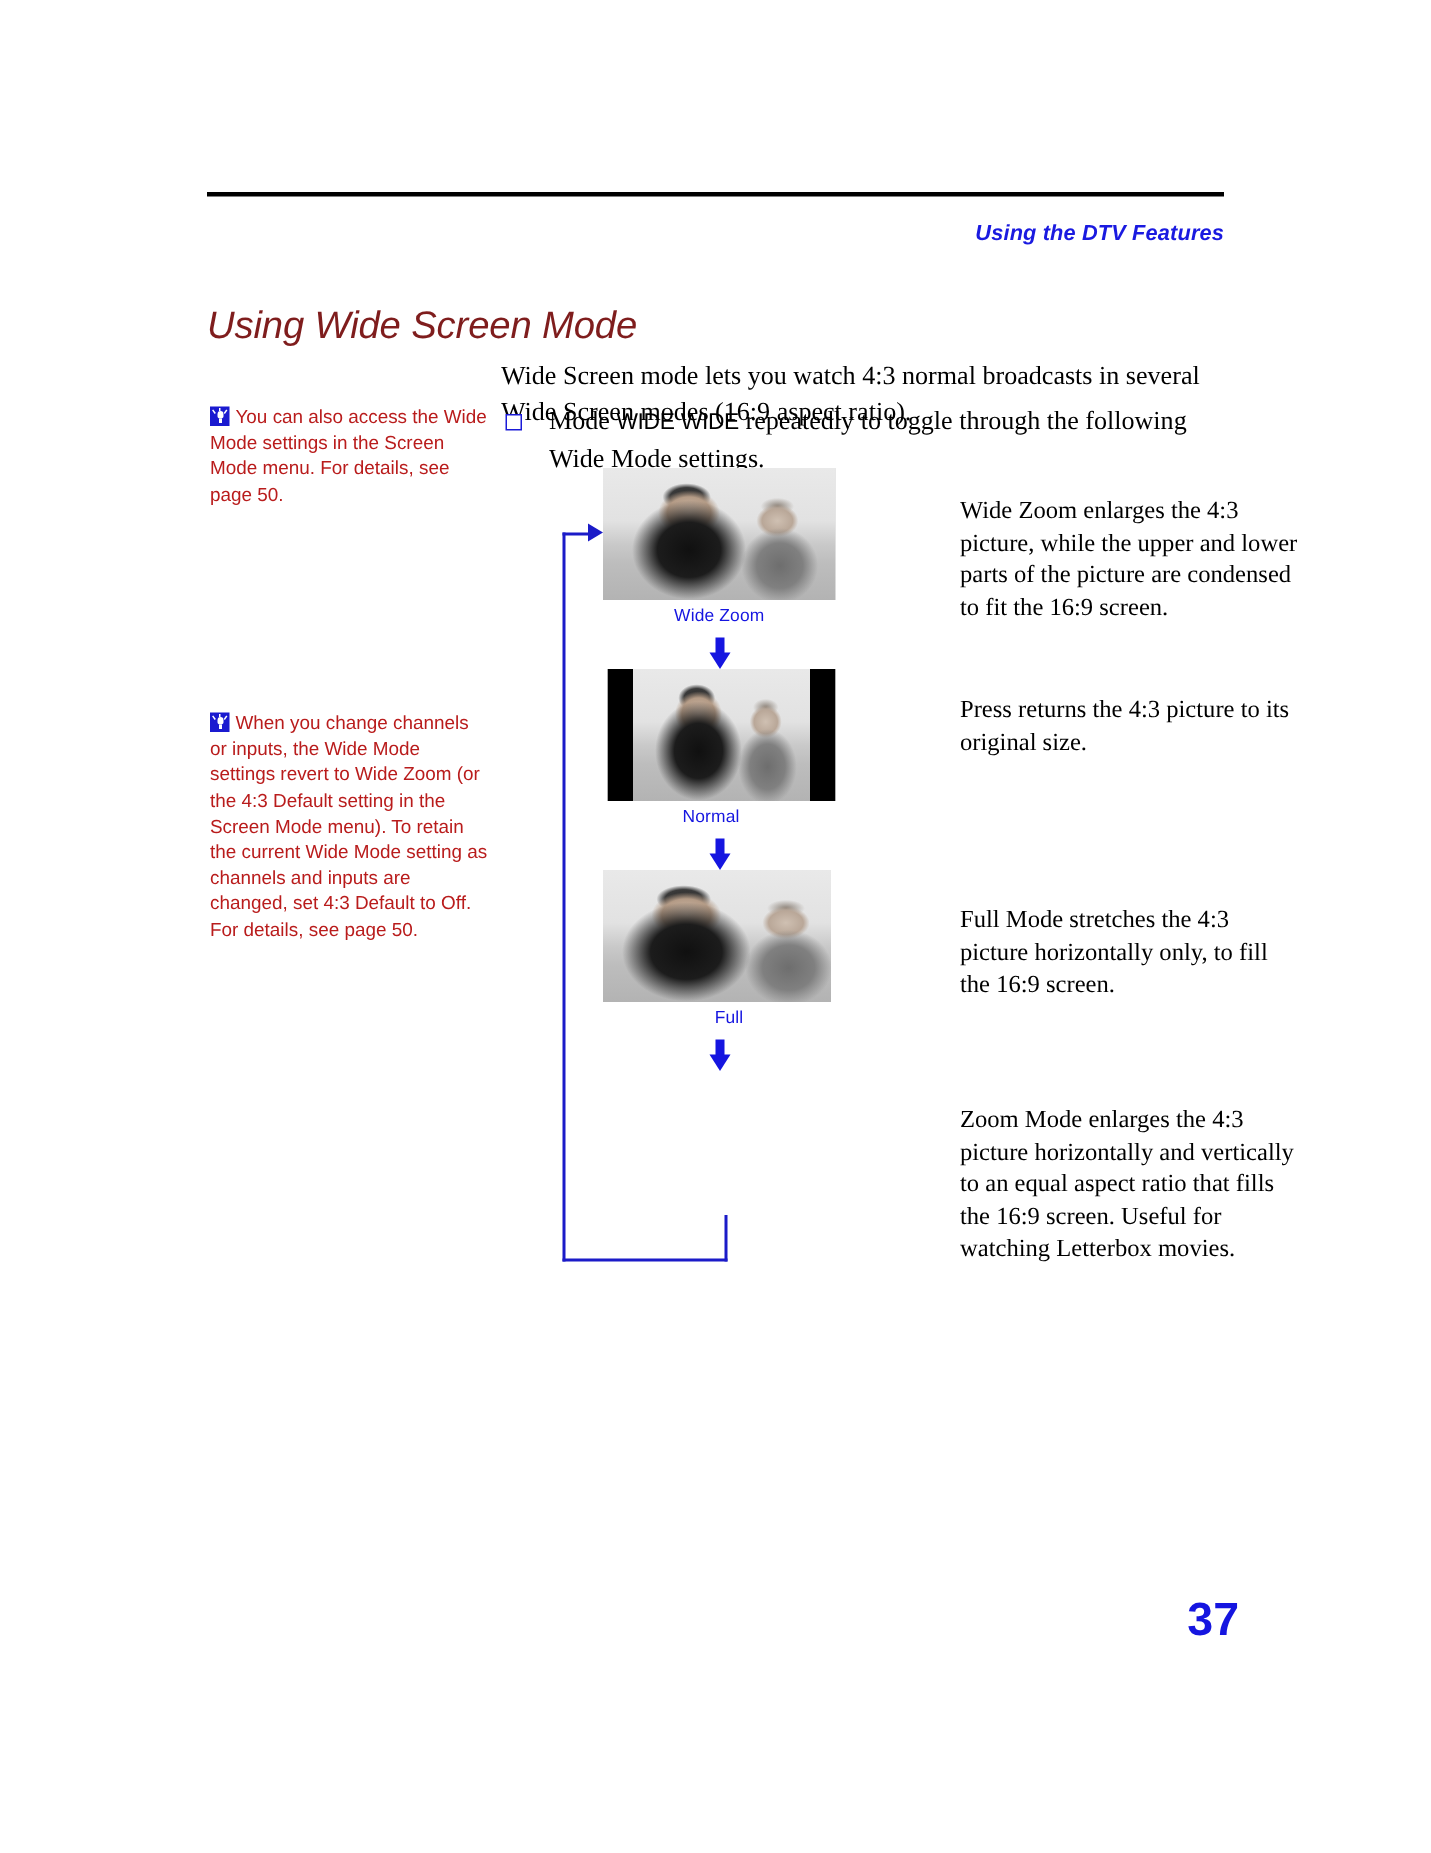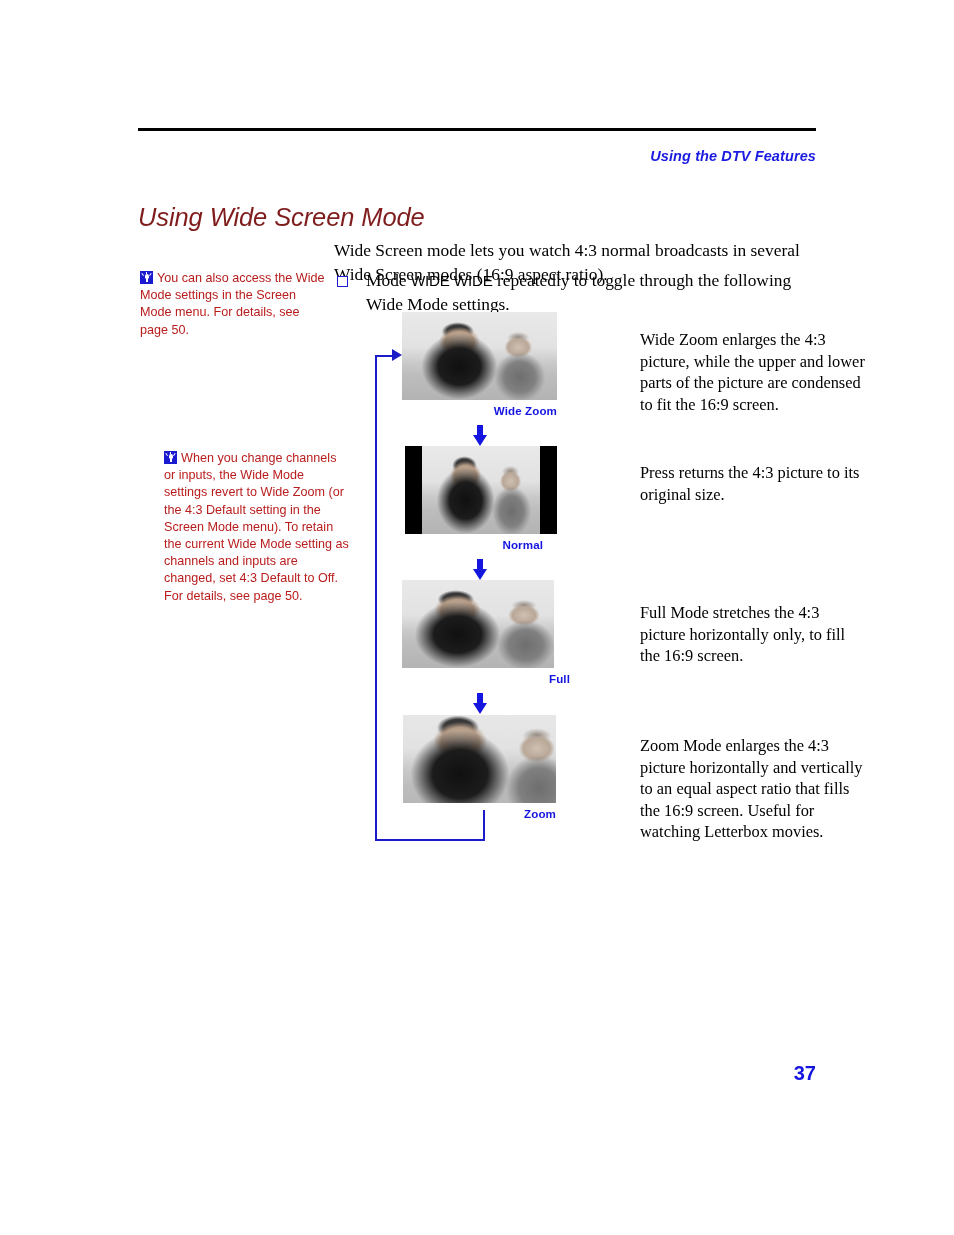--- a/index.html
+++ b/index.html
@@ -57,21 +57,21 @@
     position: absolute;
     left: 140px;
     width: 186px;
     font-family: "Liberation Sans", sans-serif;
     font-size: 12.6px;
     line-height: 17.2px;
     color: #b91c1c;
     text-align: left;
   }
   #note-1 { top: 270px; }
-  #note-2 { top: 450px; margin-left: 24px; }
+  #note-2 { top: 474px; }
 
   .tip-icon {
     display: inline-block;
     width: 13px;
     height: 13px;
     background: #1a1ad0;
     position: relative;
     vertical-align: -2px;
     margin-right: 4px;
     overflow: hidden;
@@ -175,23 +175,23 @@
     top: 0;
     height: 100%;
     background: #000000;
   }
   .bar-left { left: 0; }
   .bar-right { right: 0; }
 
   .mode-label {
     position: absolute;
     width: 100%;
-    text-align: right;
-    font-family: "Liberation Sans", sans-serif;
-    font-weight: bold;
+    text-align: center;
+    font-family: "Liberation Sans", sans-serif;
+    font-weight: normal;
     font-size: 11.6px;
     color: #1515e0;
     letter-spacing: 0.1px;
   }
 
   .down-arrow {
     position: absolute;
     width: 20px;
     height: 22px;
   }
@@ -239,25 +239,25 @@
     margin-left: 42px;
   }
   #desc-wide-zoom { top: 313px; }
   #desc-normal    { top: 446px; }
   #desc-full      { top: 586px; }
   #desc-zoom      { top: 719px; }
 
   
   #page-number {
     position: absolute;
-    right: 138px;
+    right: 128px;
     top: 1062px;
     font-family: "Liberation Sans", sans-serif;
     font-weight: bold;
-    font-size: 20px;
+    font-size: 31px;
     color: #1515e0;
   }
 </style>
 </head>
 <body>
 
 <div id="header-rule"></div>
 <div id="running-head">Using the DTV Features</div>
 
 <h1 id="page-title">Using Wide Screen Mode</h1>
@@ -322,26 +322,20 @@
       <div class="photo" style="background-size: 115% 100%; background-position: 40% 50%;"></div>
     </div>
     <div class="mode-label" style="top:92px;">Full</div>
   </div>
 
   <div class="down-arrow" style="left:100px; top:381px;">
     <span class="shaft"></span>
       <span class="head"></span>
   </div>
 
-  <div class="mode-block" style="left:33px; top:403px; width:153px;">
-    <div class="thumb" style="width:153px; height:88px;">
-      <div class="photo" style="transform: scale(1.32); transform-origin: 36% 46%;"></div>
-    </div>
-    <div class="mode-label" style="top:92px;">Zoom</div>
-  </div>
 </div>
 
 <p class="mode-desc" id="desc-wide-zoom">Wide Zoom enlarges the 4:3 picture, while the upper and lower parts of the picture are condensed to fit the 16:9 screen.</p>
 <p class="mode-desc" id="desc-normal">Press returns the 4:3 picture to its original size.</p>
 <p class="mode-desc" id="desc-full">Full Mode stretches the 4:3 picture horizontally only, to fill the 16:9 screen.</p>
 <p class="mode-desc" id="desc-zoom">Zoom Mode enlarges the 4:3 picture horizontally and vertically to an equal aspect ratio that fills the 16:9 screen. Useful for watching Letterbox movies.</p>
 
 <div id="page-number">37</div>
 
 </body></html>

